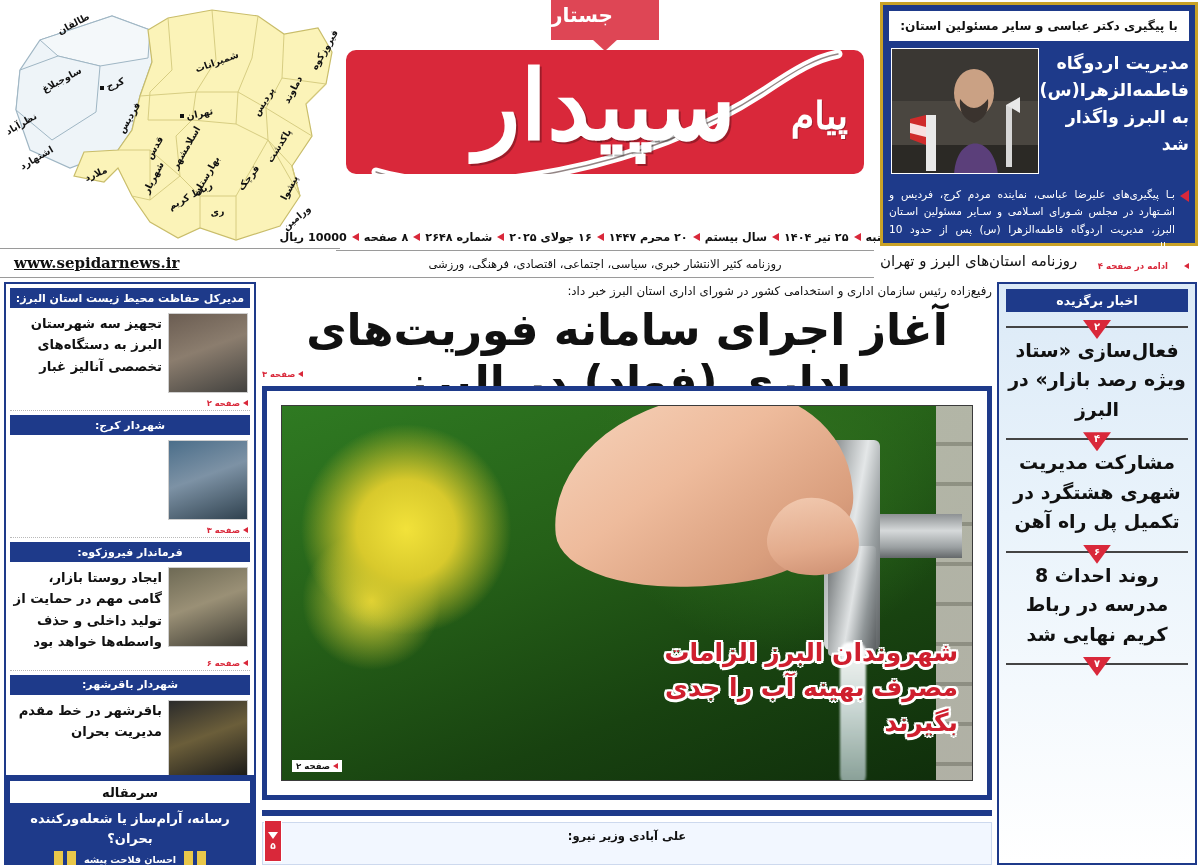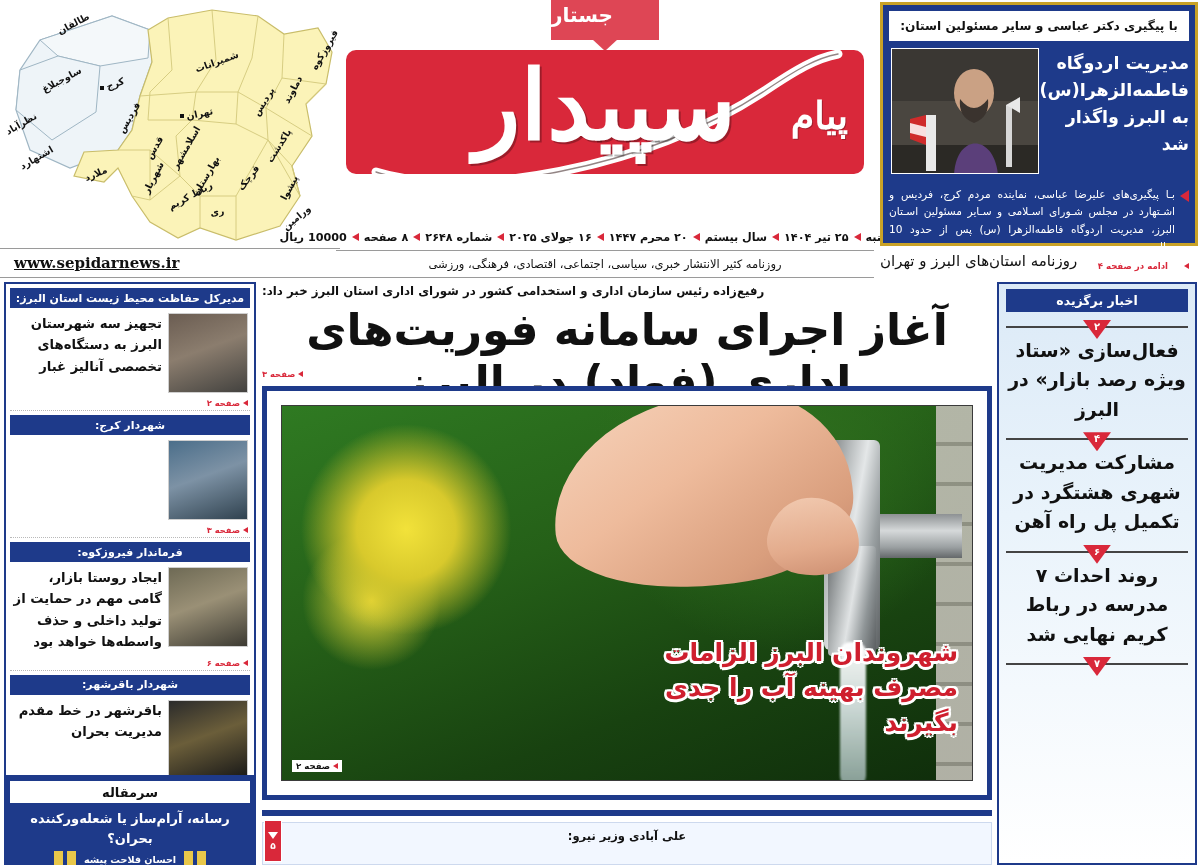--- a/index.html
+++ b/index.html
@@ -208,21 +208,21 @@
   }
   .ed-author { font-size: 9.6px; color: #ffffff; font-weight: bold; }
   .ed-blocks { display: flex; gap: 4px; }
   .ed-blocks i { display: block; width: 9px; height: 16px; background: #e9c84a; }
 
   
   .center-col {
     position: absolute; left: 262px; right: 208px; top: 2px; bottom: 0;
   }
   .ct-kicker {
-    text-align: left; font-size: 11.8px; color: #111; font-weight: bold;
+    text-align: right; font-size: 11.8px; color: #111; font-weight: normal;
     padding-top: 2px;
   }
   .ct-headline {
     text-align: center; font-size: 44px; font-weight: bold; color: #111;
     line-height: 1.18; padding-top: 6px; letter-spacing: -.5px;
   }
   .ct-pageref {
     display: flex; align-items: center; gap: 3px; direction: rtl;
     justify-content: flex-start; font-size: 8.4px; font-weight: bold;
     color: #d9283a; padding-right: 2px; margin-top: 1px;
@@ -601,21 +601,21 @@
 
       <div class="sr-item">
         <div class="sr-sep"></div>
         <div class="sr-badge">۴</div>
         <div class="sr-title">مشارکت مدیریت شهری هشتگرد در تکمیل پل راه آهن</div>
       </div>
 
       <div class="sr-item">
         <div class="sr-sep"></div>
         <div class="sr-badge">۶</div>
-        <div class="sr-title">روند احداث ۷ مدرسه در رباط کریم نهایی شد</div>
+        <div class="sr-title">روند احداث 8 مدرسه در رباط کریم نهایی شد</div>
       </div>
 
       <div class="sr-item">
         <div class="sr-sep"></div>
         <div class="sr-badge">۷</div>
       </div>
     </div>
 
   </div>
 </div>

